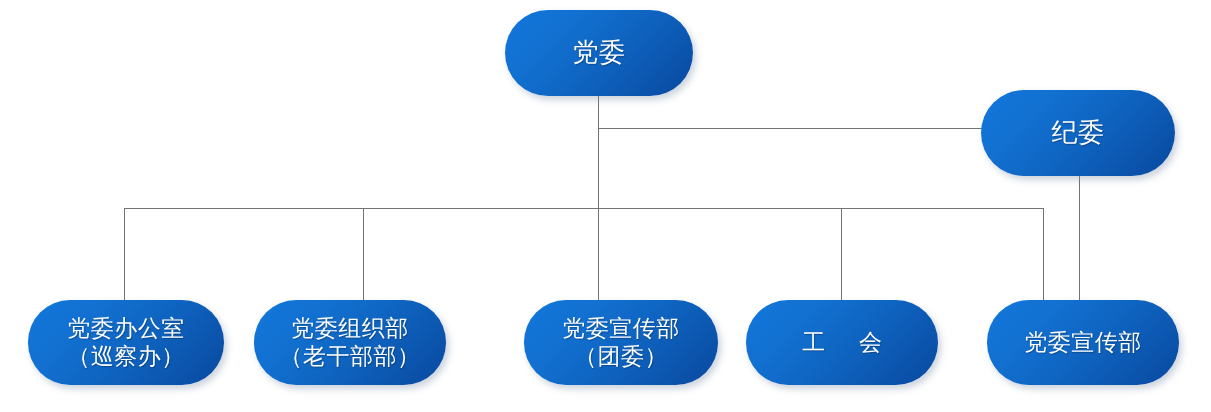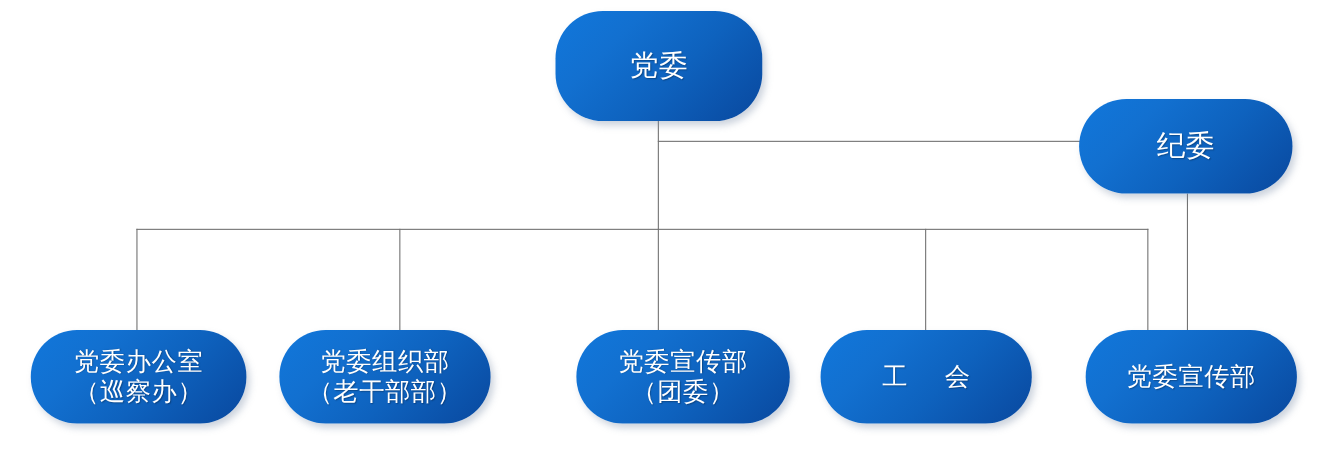--- a/index.html
+++ b/index.html
@@ -35,21 +35,21 @@
   }
   .node .label {
     display: block;
     white-space: pre-line;
     padding: 0 6px;
   }
   .node-root {
     left: 505px;
     top: 10px;
     width: 188px;
-    height: 100px;
+    height: 86px;
     font-size: 26px;
     border-radius: 43px;
   }
   .node-jiwei {
     left: 981px;
     top: 90px;
     width: 194px;
     height: 86px;
     font-size: 26px;
     border-radius: 43px;

